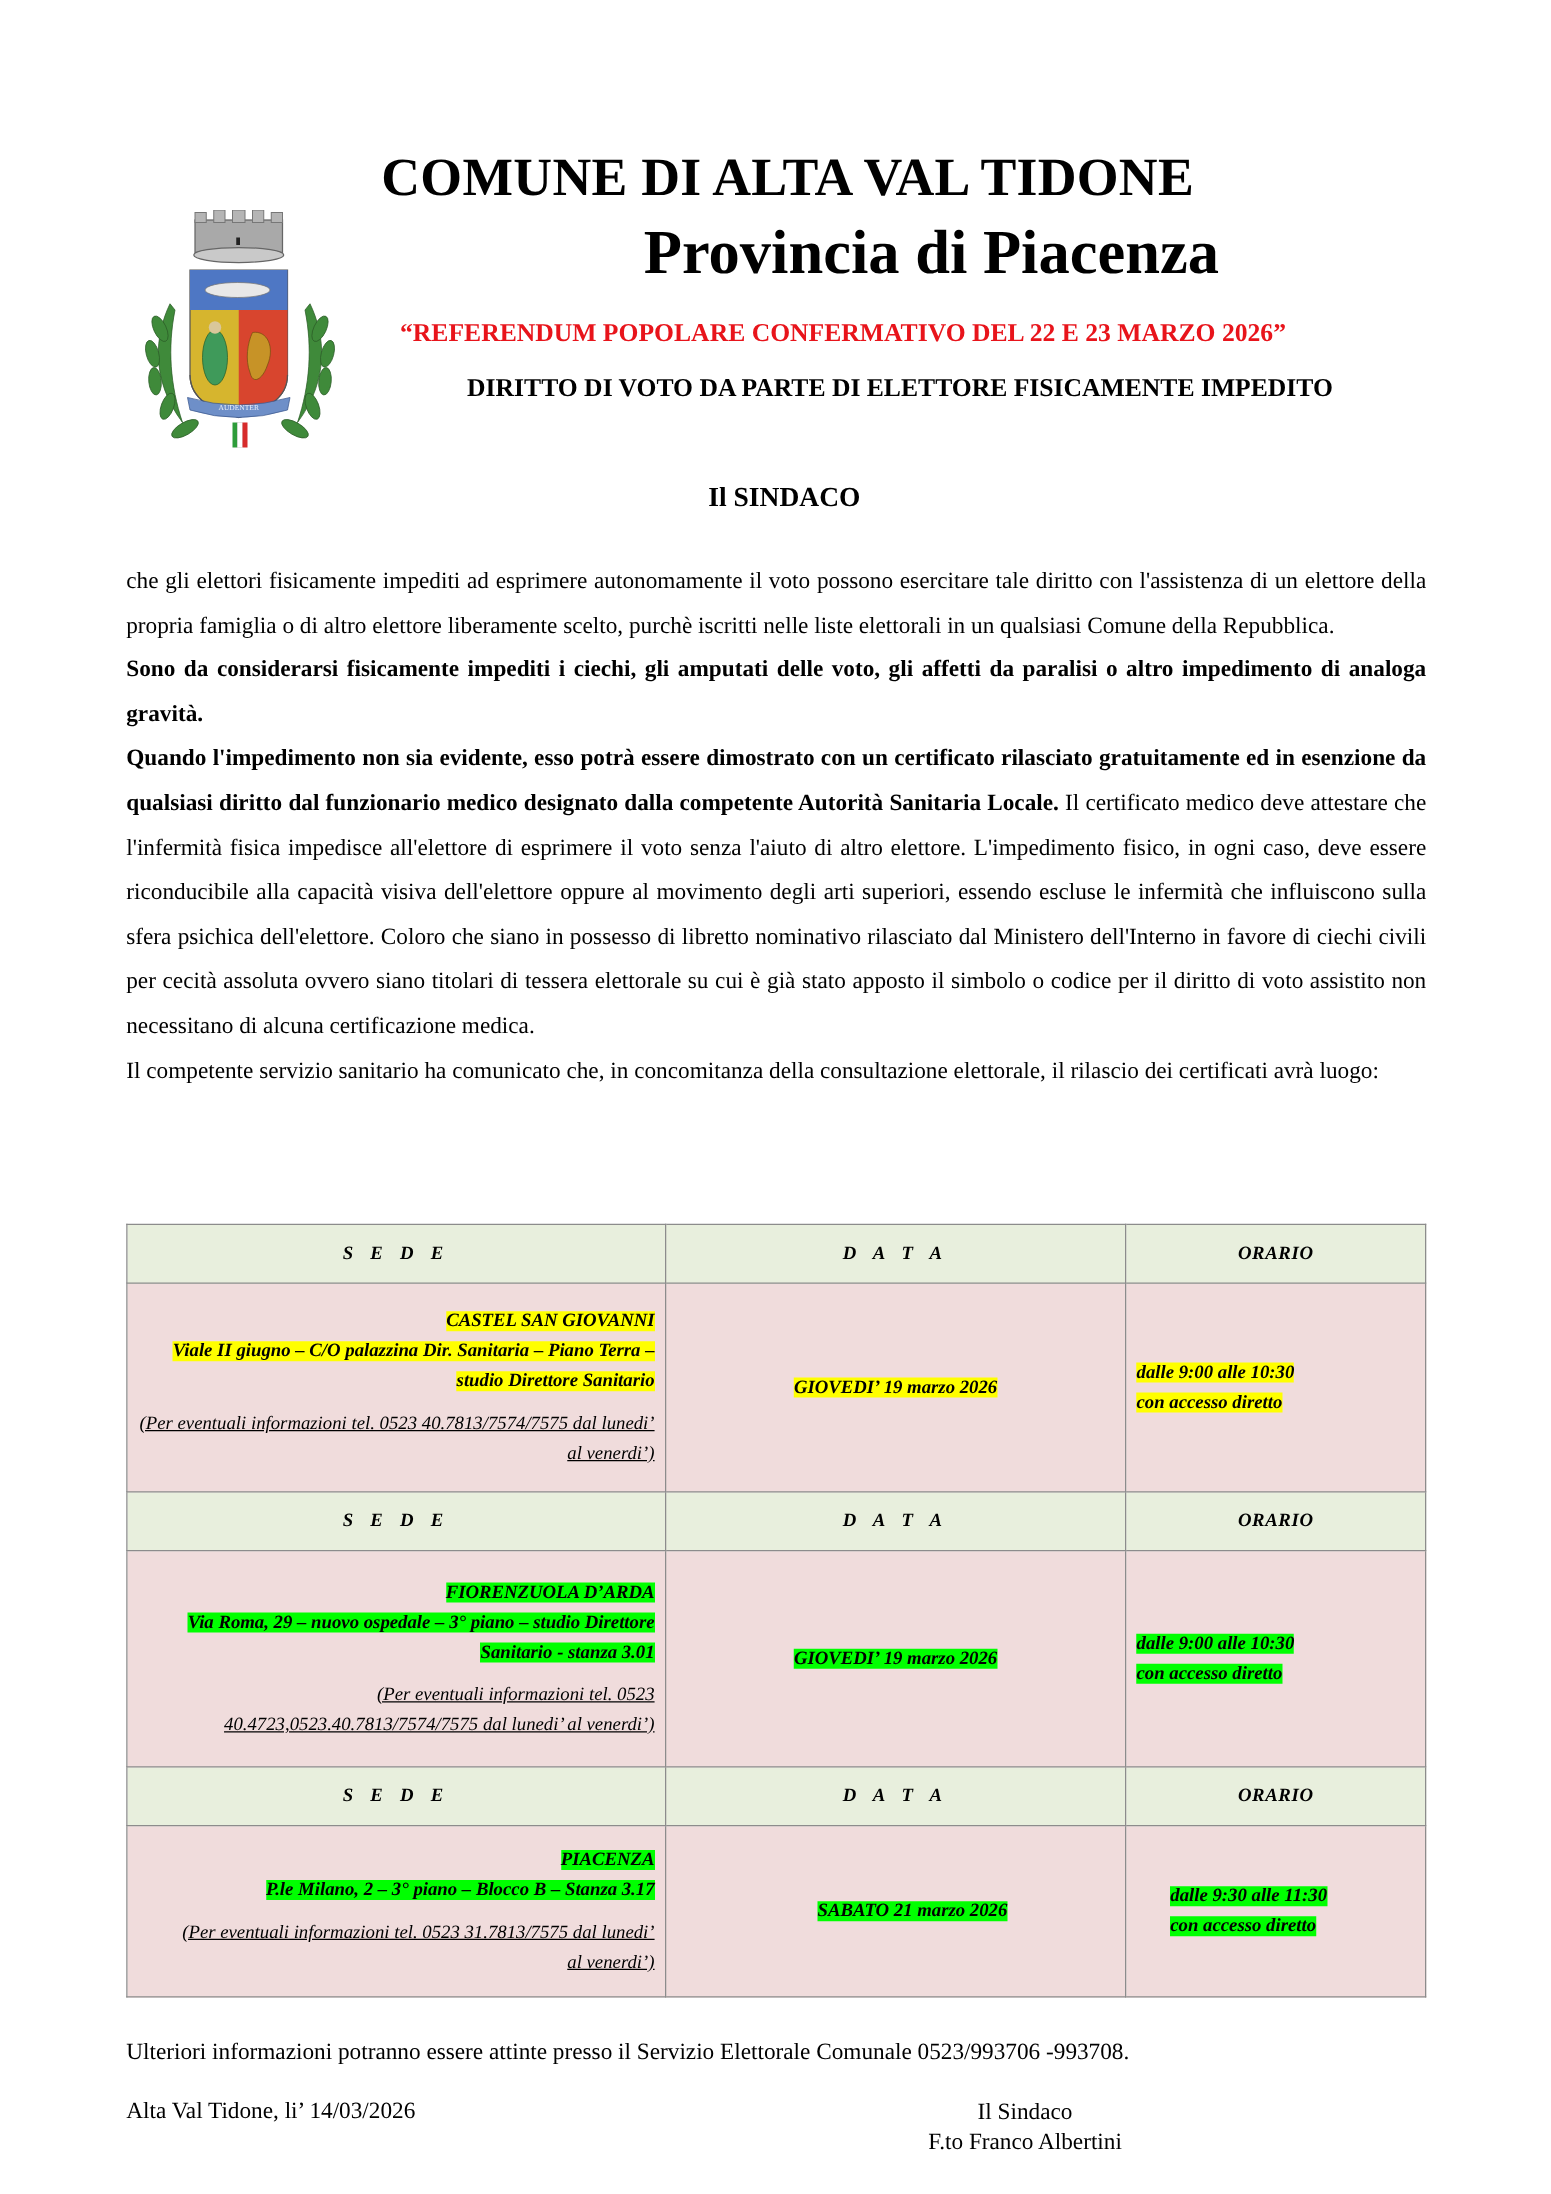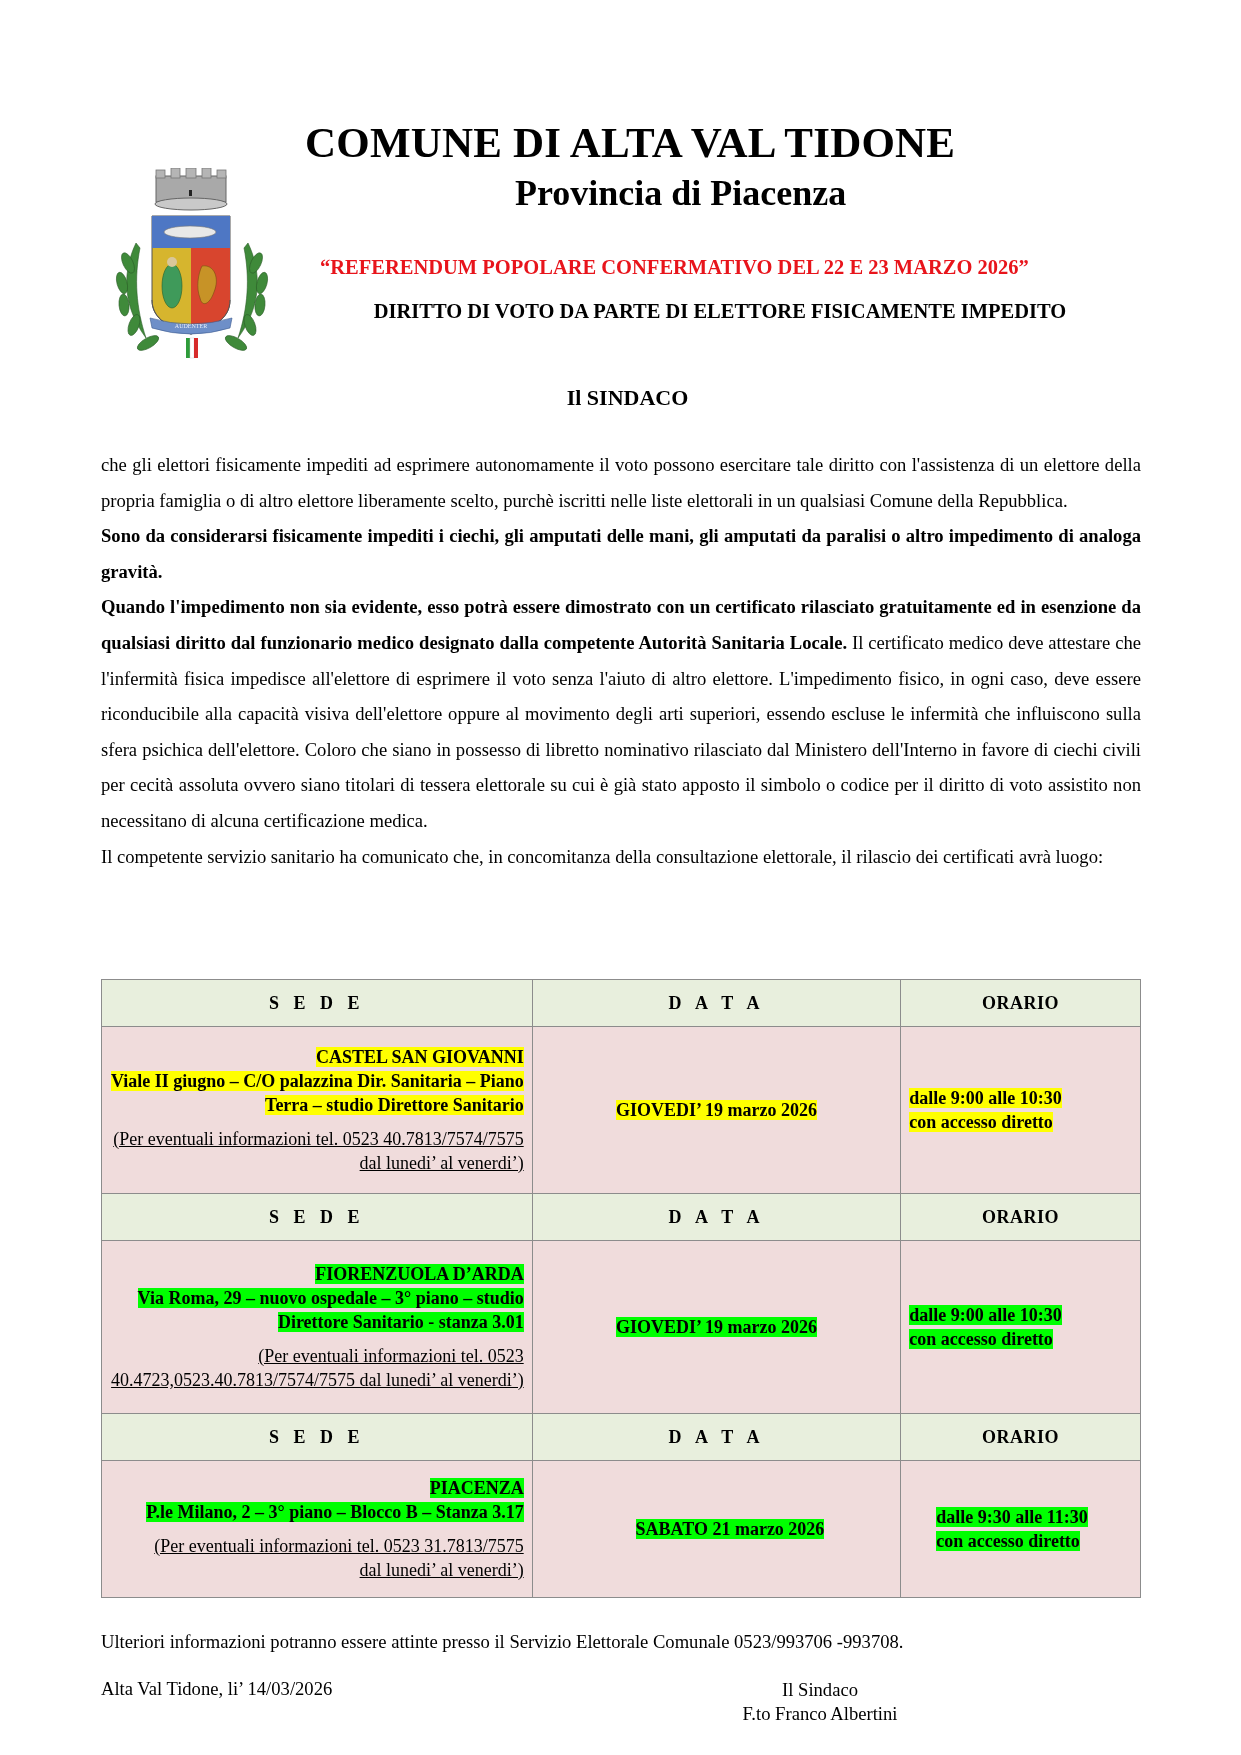--- a/index.html
+++ b/index.html
@@ -2,36 +2,36 @@
 <html><head>
 <meta charset="utf-8">
 <style>
   html, body { margin: 0; padding: 0; background: #ffffff; }
   body { width: 1241px; height: 1755px; position: relative; overflow: hidden;
          font-family: "Liberation Serif", "DejaVu Serif", serif; color: #000; }
   .abs { position: absolute; }
 
   
   .title-main { left: 305px; top: 118px; font-size: 43px; font-weight: bold; letter-spacing: 0.2px; white-space: nowrap; }
-  .title-prov { left: 515px; top: 172px; font-size: 36px; font-weight: bold; white-space: nowrap; }
+  .title-prov { left: 515px; top: 172px; font-size: 50px; font-weight: bold; white-space: nowrap; }
   .ref-title { left: 320px; top: 256px; font-size: 20.5px; font-weight: bold; color: #e8141b; white-space: nowrap; }
   .diritto { left: 280px; top: 298px; width: 880px; text-align: center; font-size: 20.5px; font-weight: bold; line-height: 27px; }
 
   .crest { left: 106px; top: 168px; width: 172px; height: 192px; }
 
   .sindaco { left: 0; width: 1241px; text-align: center; top: 380px; font-size: 22px; font-weight: bold; line-height: 36px; }
   .sindaco div { padding-left: 14px; }
 
   
   .body-text { left: 101px; top: 447px; width: 1040px; font-size: 18.6px; line-height: 35.6px; text-align: justify; }
   .body-text p { margin: 0; }
   .body-text .b { font-weight: bold; }
 
   
-  table.sched { position: absolute; left: 101px; top: 979px; width: 1040px; border-collapse: collapse; font-size: 18px; }
+  table.sched { position: absolute; left: 101px; top: 979px; width: 1040px; border-collapse: collapse; font-size: 15px; font-style: italic; }
   table.sched td { border: 1.5px solid #8c8c8c; padding: 0 8px; vertical-align: middle; }
   table.sched col.c1 { width: 431px; }
   table.sched col.c2 { width: 369px; }
   table.sched col.c3 { width: 240px; }
   tr.head td { background: #e8efdd; height: 46px; text-align: center; font-weight: bold; letter-spacing: 5px; }
   tr.head td.orario { letter-spacing: 0.5px; }
   tr.row td { background: #f0dcdc; }
   tr.row1 td { height: 166px; }
   tr.row2 td { height: 172px; }
   tr.row3 td { height: 136px; padding-left: 35px; }
@@ -107,21 +107,21 @@
 <div class="abs diritto">
   <div>DIRITTO DI VOTO DA PARTE DI ELETTORE FISICAMENTE IMPEDITO</div>
 </div>
 
 <div class="abs sindaco">
   <div>Il SINDACO</div>
 </div>
 
 <div class="abs body-text">
   <p>che gli elettori fisicamente impediti ad esprimere autonomamente il voto possono esercitare tale diritto con l'assistenza di un elettore della propria famiglia o di altro elettore liberamente scelto, purchè iscritti nelle liste elettorali in un qualsiasi Comune della Repubblica.</p>
-  <p class="b">Sono da considerarsi fisicamente impediti i ciechi, gli amputati delle mani, gli amputati da paralisi o altro impedimento di analoga gravità.</p>
+  <p class="b">Sono da considerarsi fisicamente impediti i ciechi, gli amputati delle voto, gli affetti da paralisi o altro impedimento di analoga gravità.</p>
   <p><span class="b">Quando l'impedimento non sia evidente, esso potrà essere dimostrato con un certificato rilasciato gratuitamente ed in esenzione da qualsiasi diritto dal funzionario medico designato dalla competente Autorità Sanitaria Locale.</span><span> Il certificato medico deve attestare che l'infermità fisica impedisce all'elettore di esprimere il voto senza l'aiuto di altro elettore. L'impedimento fisico, in ogni caso, deve essere riconducibile alla capacità visiva dell'elettore oppure al movimento degli arti superiori, essendo escluse le infermità che influiscono sulla sfera psichica dell'elettore. Coloro che siano in possesso di libretto nominativo rilasciato dal Ministero dell'Interno in favore di ciechi civili per cecità assoluta ovvero siano titolari di tessera elettorale su cui è già stato apposto il simbolo o codice per il diritto di voto assistito non necessitano di alcuna certificazione medica.</span></p>
   <p>Il competente servizio sanitario ha comunicato che, in concomitanza della consultazione elettorale, il rilascio dei certificati avrà luogo:</p>
 </div>
 
 <table class="sched">
   <colgroup>
       <col class="c1">
       <col class="c2">
       <col class="c3">
     </colgroup>

